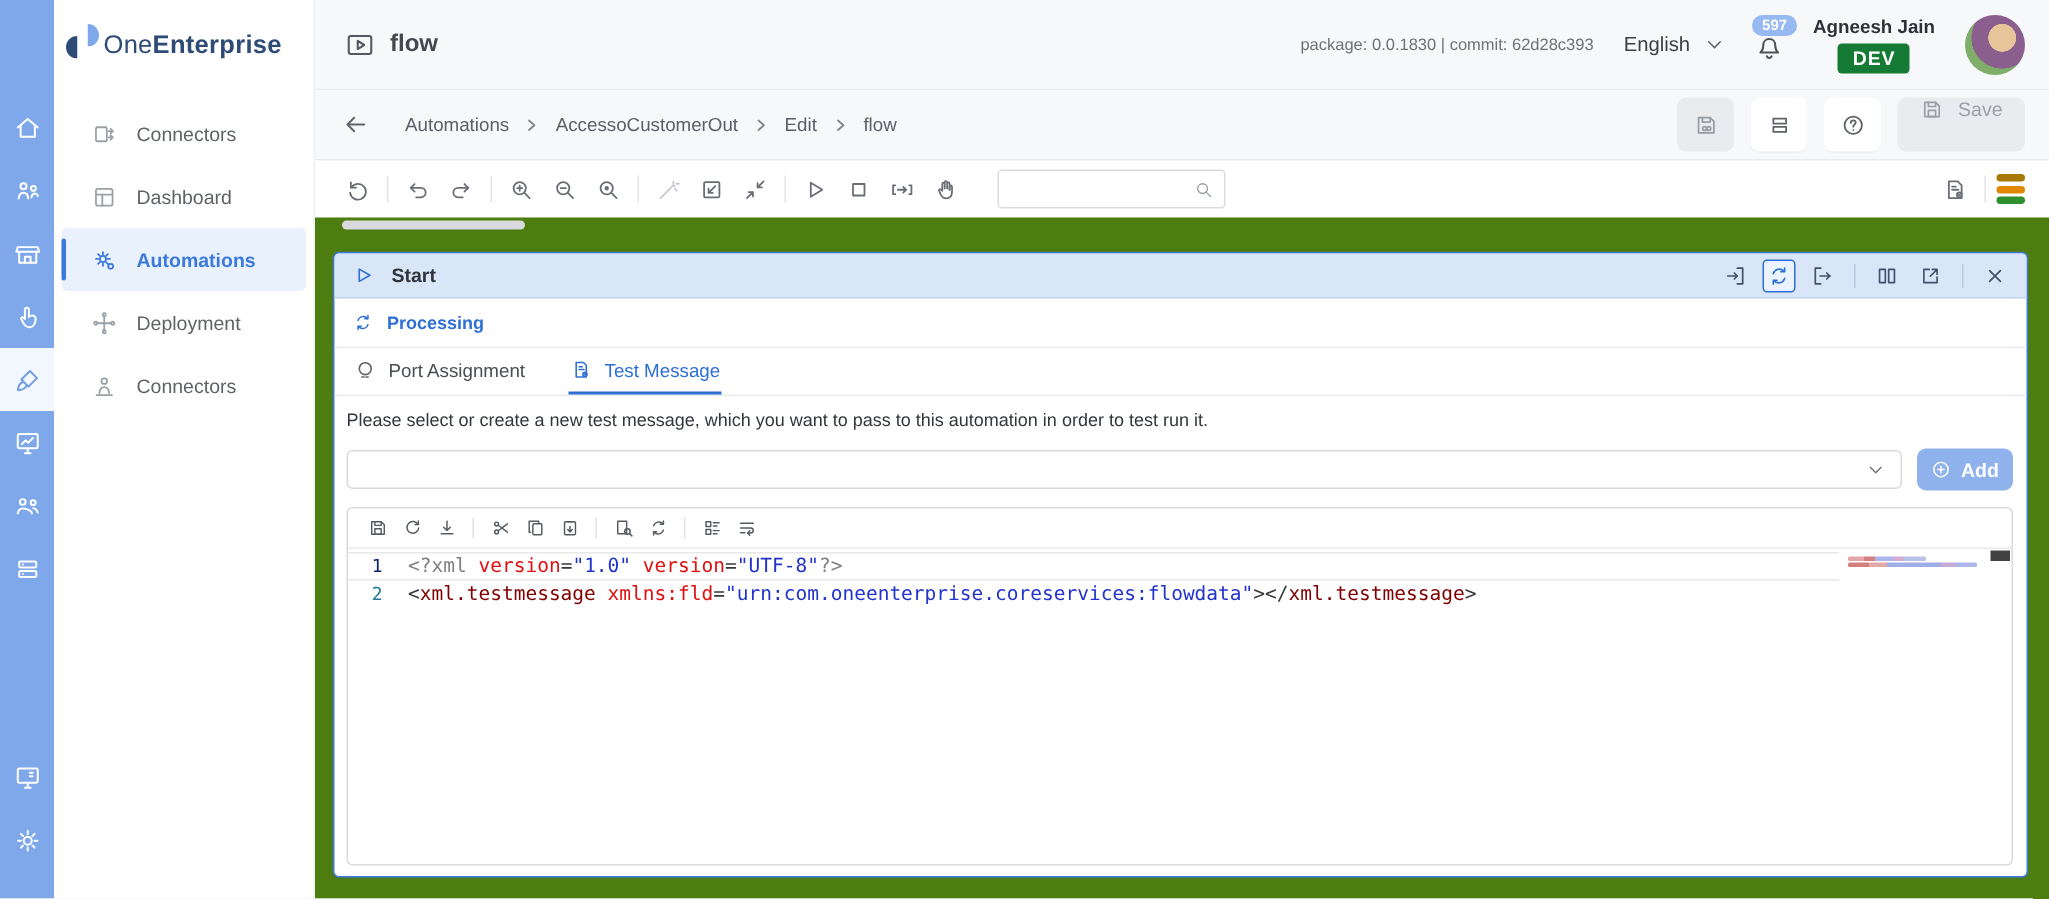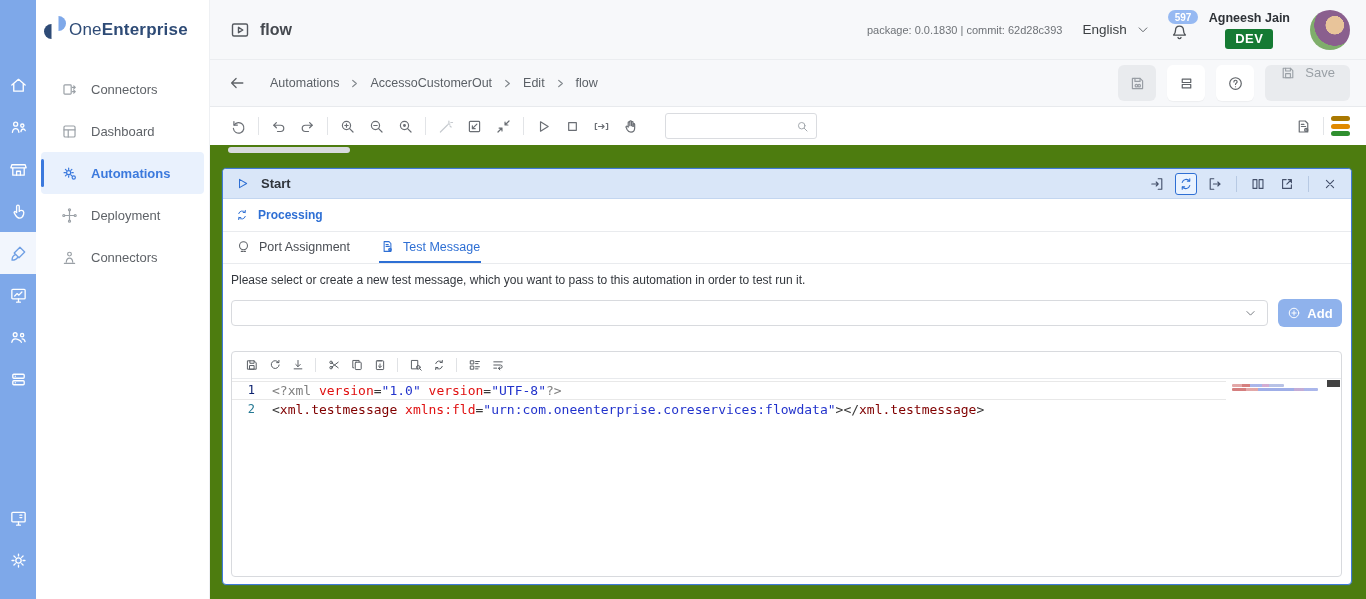--- a/index.html
+++ b/index.html
@@ -104,21 +104,21 @@
   .tabs { height:32px; flex-shrink:0; display:flex; align-items:stretch; gap:28px; padding:0 12px; border-bottom:1px solid #e9ebee; }
   .tab { display:flex; align-items:center; gap:8px; font-size:12.5px; color:#4a4e54; cursor:pointer; border-bottom:2px solid transparent; padding:0 1px; }
   .tab svg { width:15px; height:15px; color:#5f6368; }
   .tab.active { color:#2e6fd4; border-bottom-color:#2e6fd4; }
   .tab.active svg { color:#2e6fd4; }
 
   .panel-body { flex:1; min-height:0; padding:9px 9px 7px 8px; display:flex; flex-direction:column; }
   .tm-heading { display:flex; align-items:center; gap:6px; color:#2e6fd4; font-size:12.5px; font-weight:700; margin:3px 0 11px; }
   .tm-heading svg { width:13px; height:13px; color:#6d9ce0; }
   .tm-desc { font-size:12px; color:#33373d; margin-bottom:13px; }
-  .tm-row { display:flex; gap:10px; margin-bottom:24px; }
+  .tm-row { display:flex; gap:10px; margin-bottom:11px; }
   .tm-select { flex:1; height:26px; border:1px solid #d8dade; border-radius:4px; background:#fff; display:flex; align-items:center; padding:0 10px; cursor:pointer; }
   .tm-select .sel-value { flex:1; font-size:12px; color:#3c4043; }
   .tm-select svg { width:13px; height:13px; color:#6b7076; }
   .add-btn { width:64px; height:28px; margin-top:-1px; border-radius:6px; background:#8fb2ec; color:#fff; font-size:13px; font-weight:700; display:flex; align-items:center; justify-content:center; gap:6px; cursor:pointer; }
   .add-btn svg { width:14px; height:14px; }
 
   
   .editor { flex:1; min-height:0; border:1px solid #d8dade; border-radius:4px; display:flex; flex-direction:column; overflow:hidden; background:#fff; }
   .ed-toolbar { height:27px; flex-shrink:0; display:flex; align-items:center; padding:0 8px; border-bottom:1px solid #e8eaed; color:#565b61; }
   .ed-tb { width:23px; height:21px; display:flex; align-items:center; justify-content:center; cursor:pointer; }

